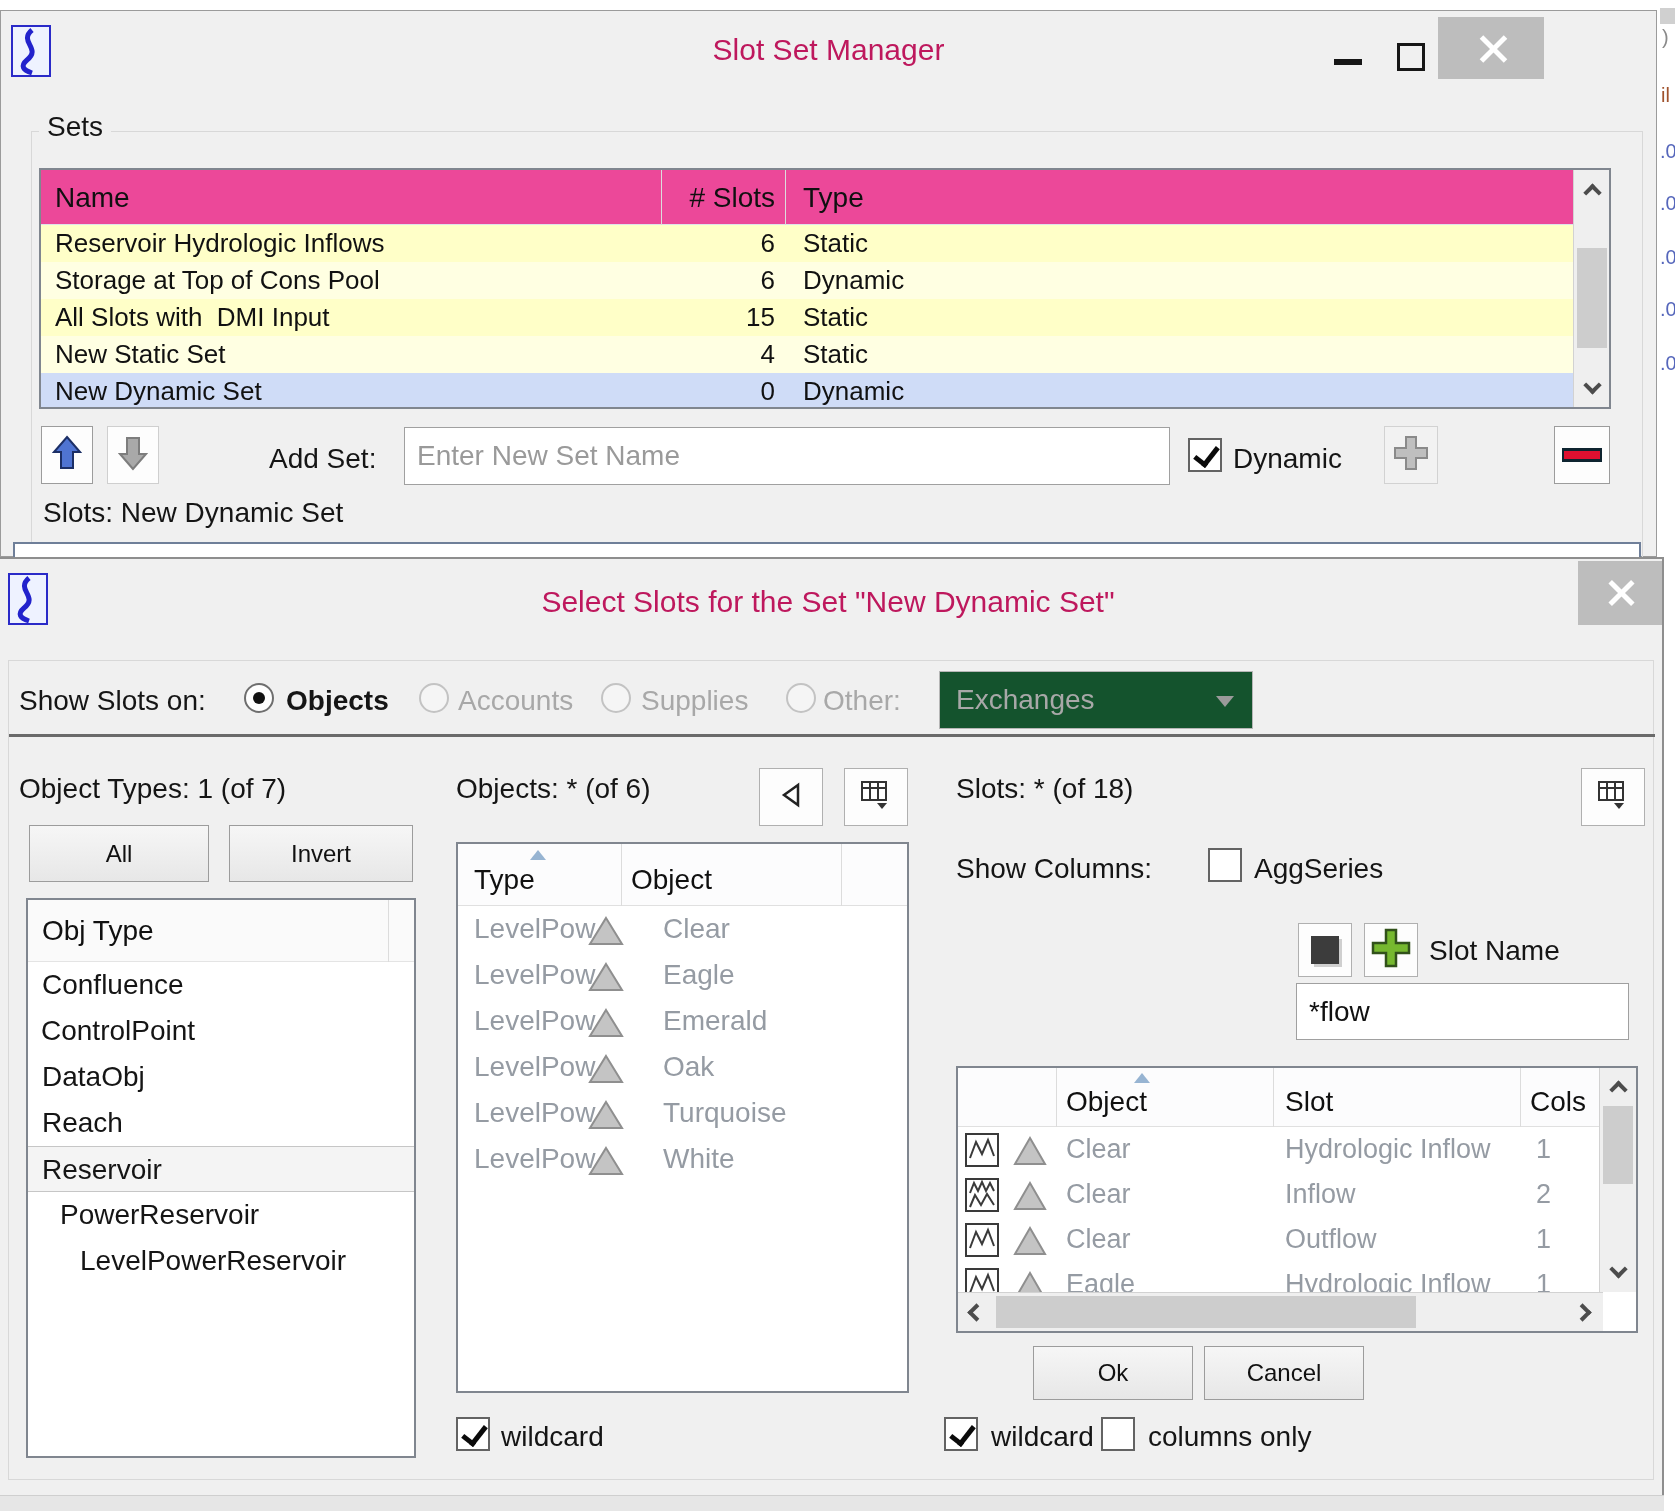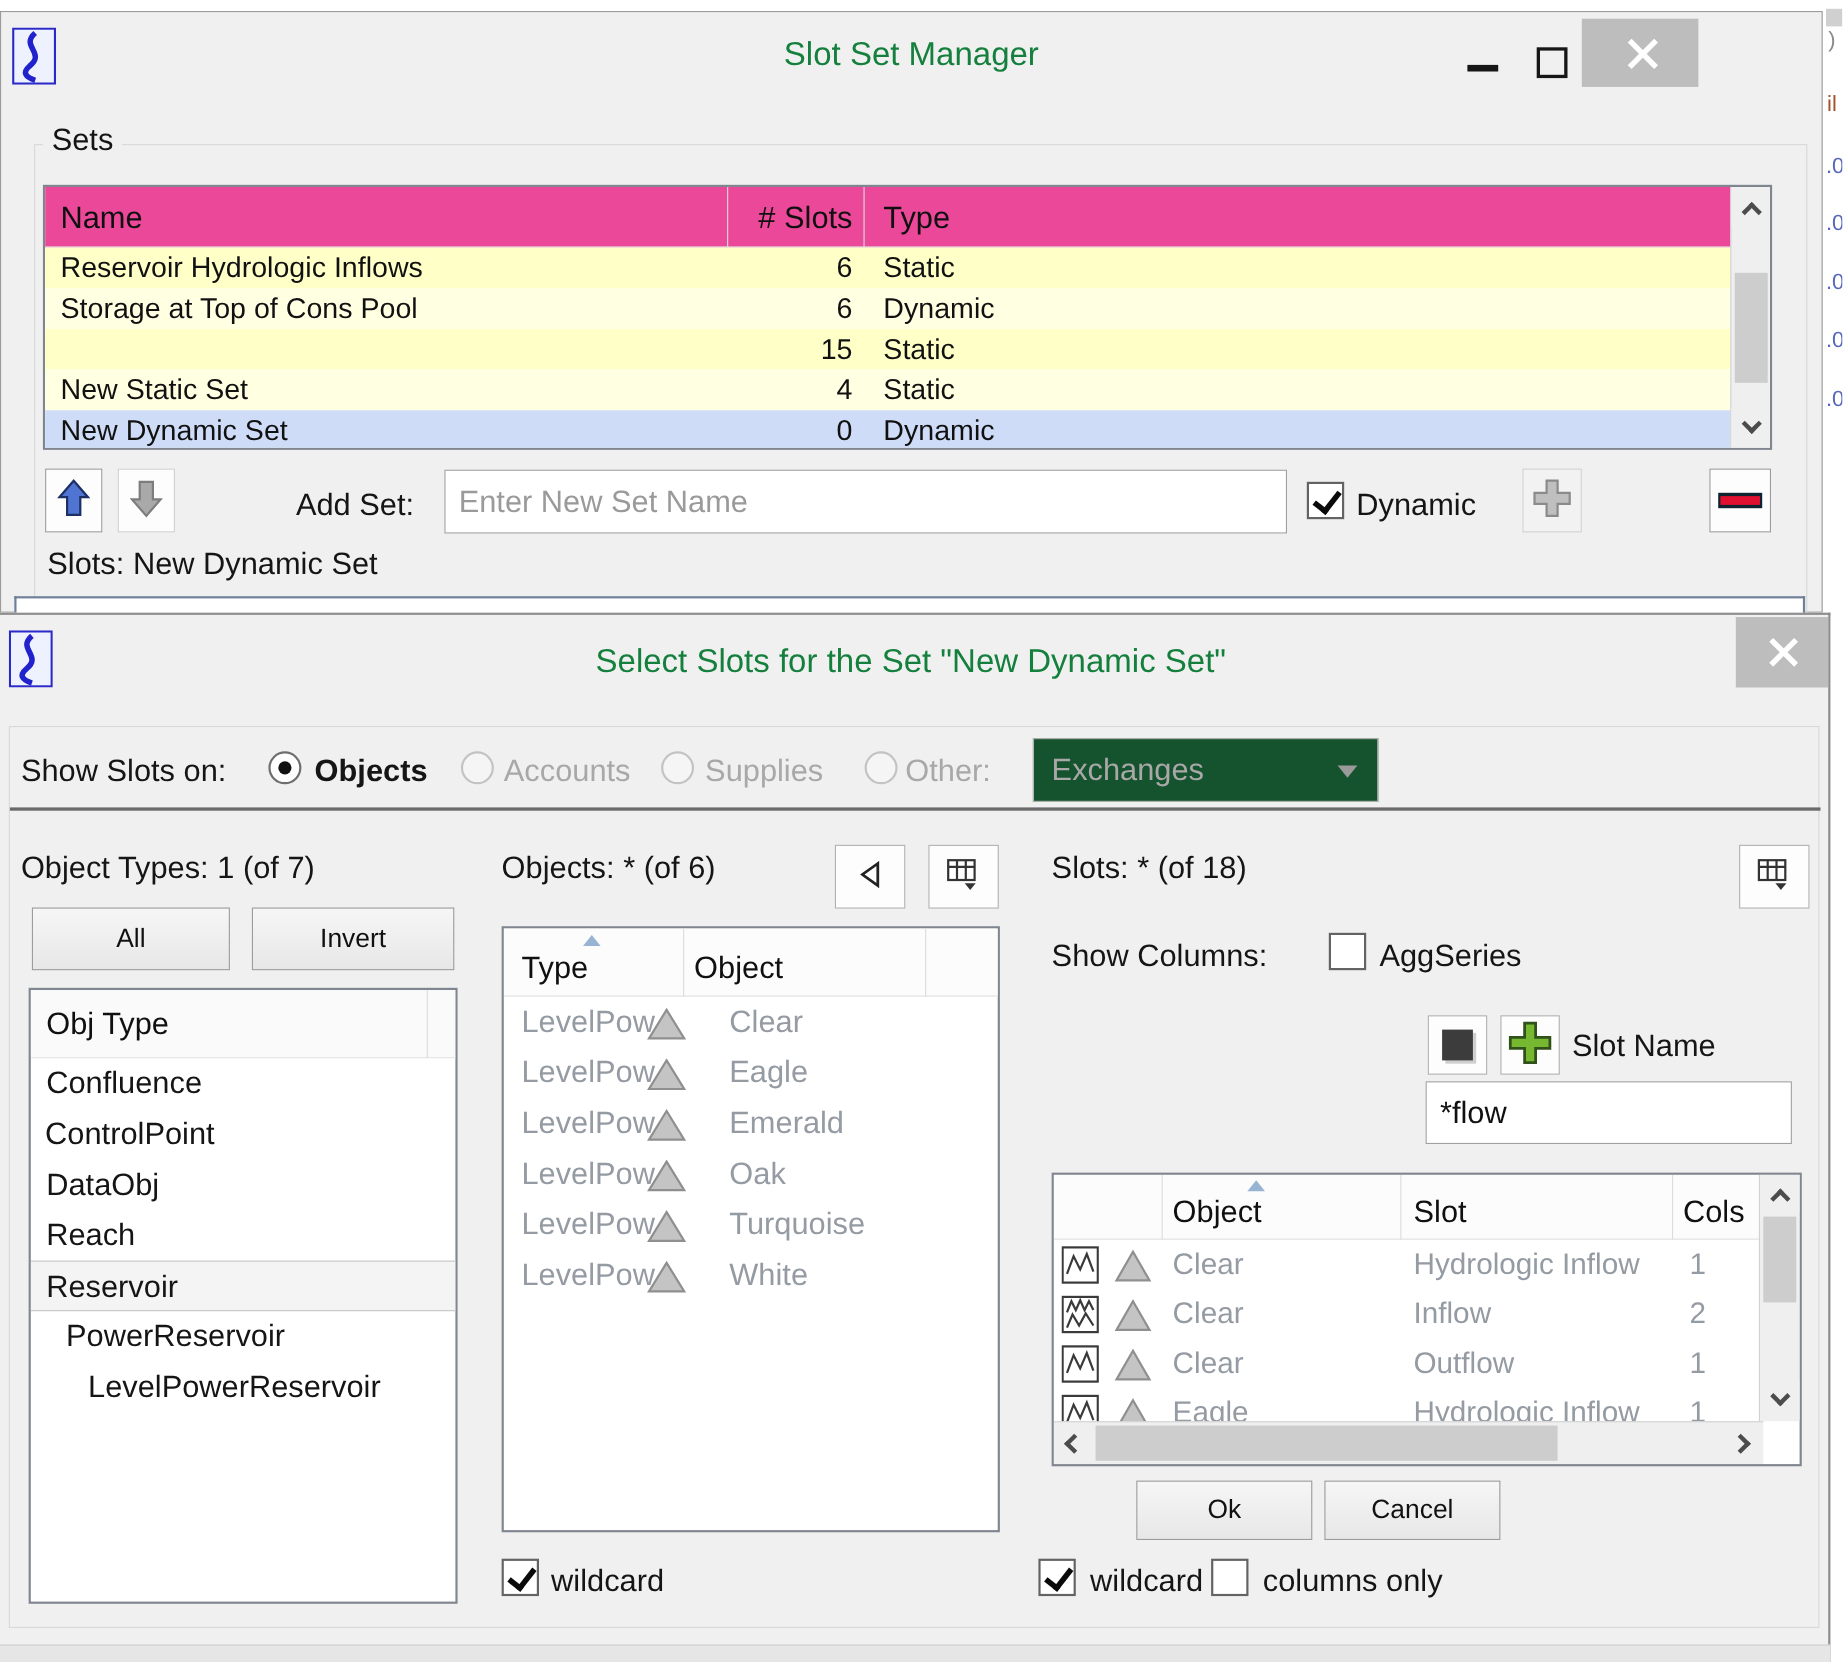--- a/index.html
+++ b/index.html
@@ -1,20 +1,20 @@
 <!DOCTYPE html>
 <html><head>
 <meta charset="utf-8">
 <style>
   * { margin:0; padding:0; box-sizing:border-box; font-family:"Liberation Sans",sans-serif; }
   html,body { background:#fff; }
   #stage { position:relative; width:1675px; height:1511px; overflow:hidden; background:#fff; }
   .a { position:absolute; }
   .win { background:#f0f0f0; border:1px solid #9b9b9b; }
-  .ttl { font-size:30px; color:#15803d; text-align:center; }
+  .ttl { font-size:30px; color:#be185d; text-align:center; }
   .lbl { font-size:28px; color:#151515; }
   .dis { color:#a8a8a8; }
   .glab { background:#f0f0f0; padding:0 8px; font-size:28px; color:#151515; line-height:32px; }
   .gbox { border:1px solid #d8d8d8; }
   .tbl { background:#fff; border:2px solid #80868f; overflow:hidden; }
   .btn { background:linear-gradient(#f6f6f6,#e7e7e7); border:1px solid #9c9c9c; font-size:24px; color:#111;
          display:flex; align-items:center; justify-content:center; }
   .ibtn { background:#fdfdfd; border:1px solid #b0b0b0; display:flex; align-items:center; justify-content:center; }
   .inp { border:1px solid #a0a0a0; background:#fff; font-size:28px; color:#111; padding:0 12px; outline:none; }
   .inp::placeholder { color:#9a9a9a; }
@@ -101,20 +101,21 @@
         <span class="c1">Reservoir Hydrologic Inflows</span>
           <span class="c2">6</span>
           <span class="c3">Static</span>
       </div>
       <div class="trow ry2" style="top:92px;">
         <span class="c1">Storage at Top of Cons Pool</span>
           <span class="c2">6</span>
           <span class="c3">Dynamic</span>
       </div>
       <div class="trow ry" style="top:129px;">
+        <span class="c1">All Slots with  DMI Input</span>
           <span class="c2">15</span>
           <span class="c3">Static</span>
       </div>
       <div class="trow ry2" style="top:166px;">
         <span class="c1">New Static Set</span>
           <span class="c2">4</span>
           <span class="c3">Static</span>
       </div>
       <div class="trow rb" style="top:203px;">
         <span class="c1">New Dynamic Set</span>

